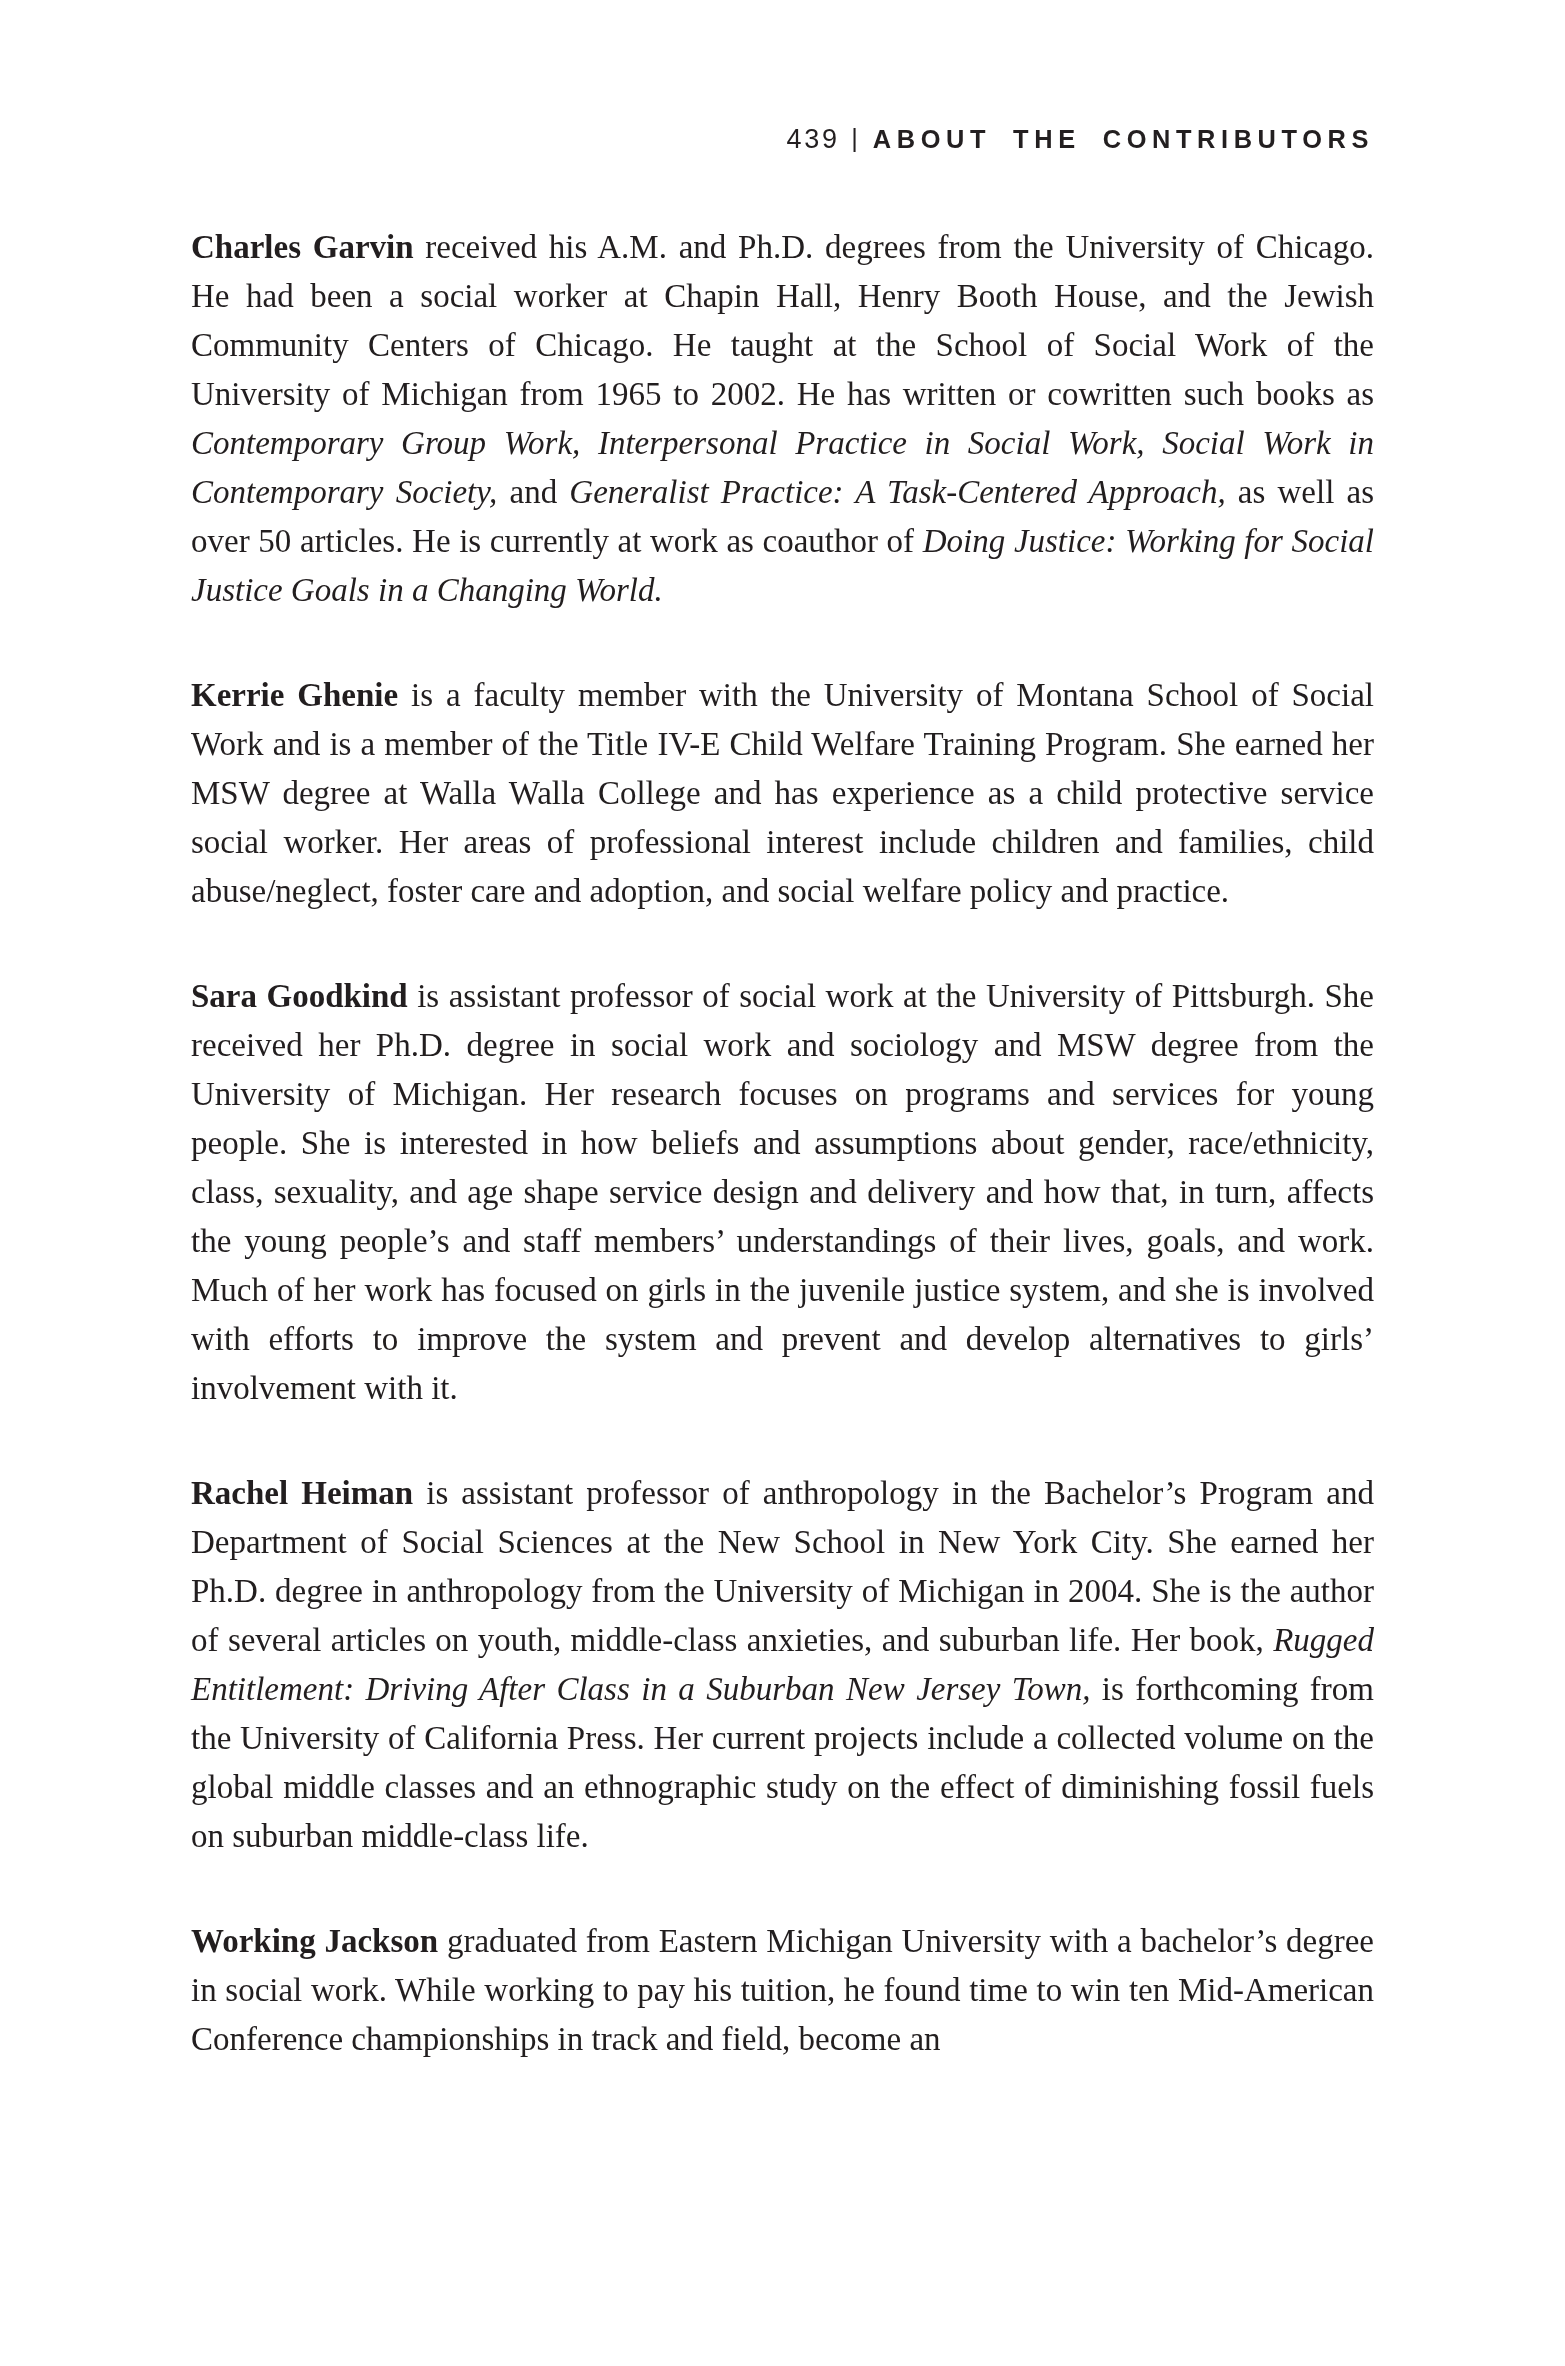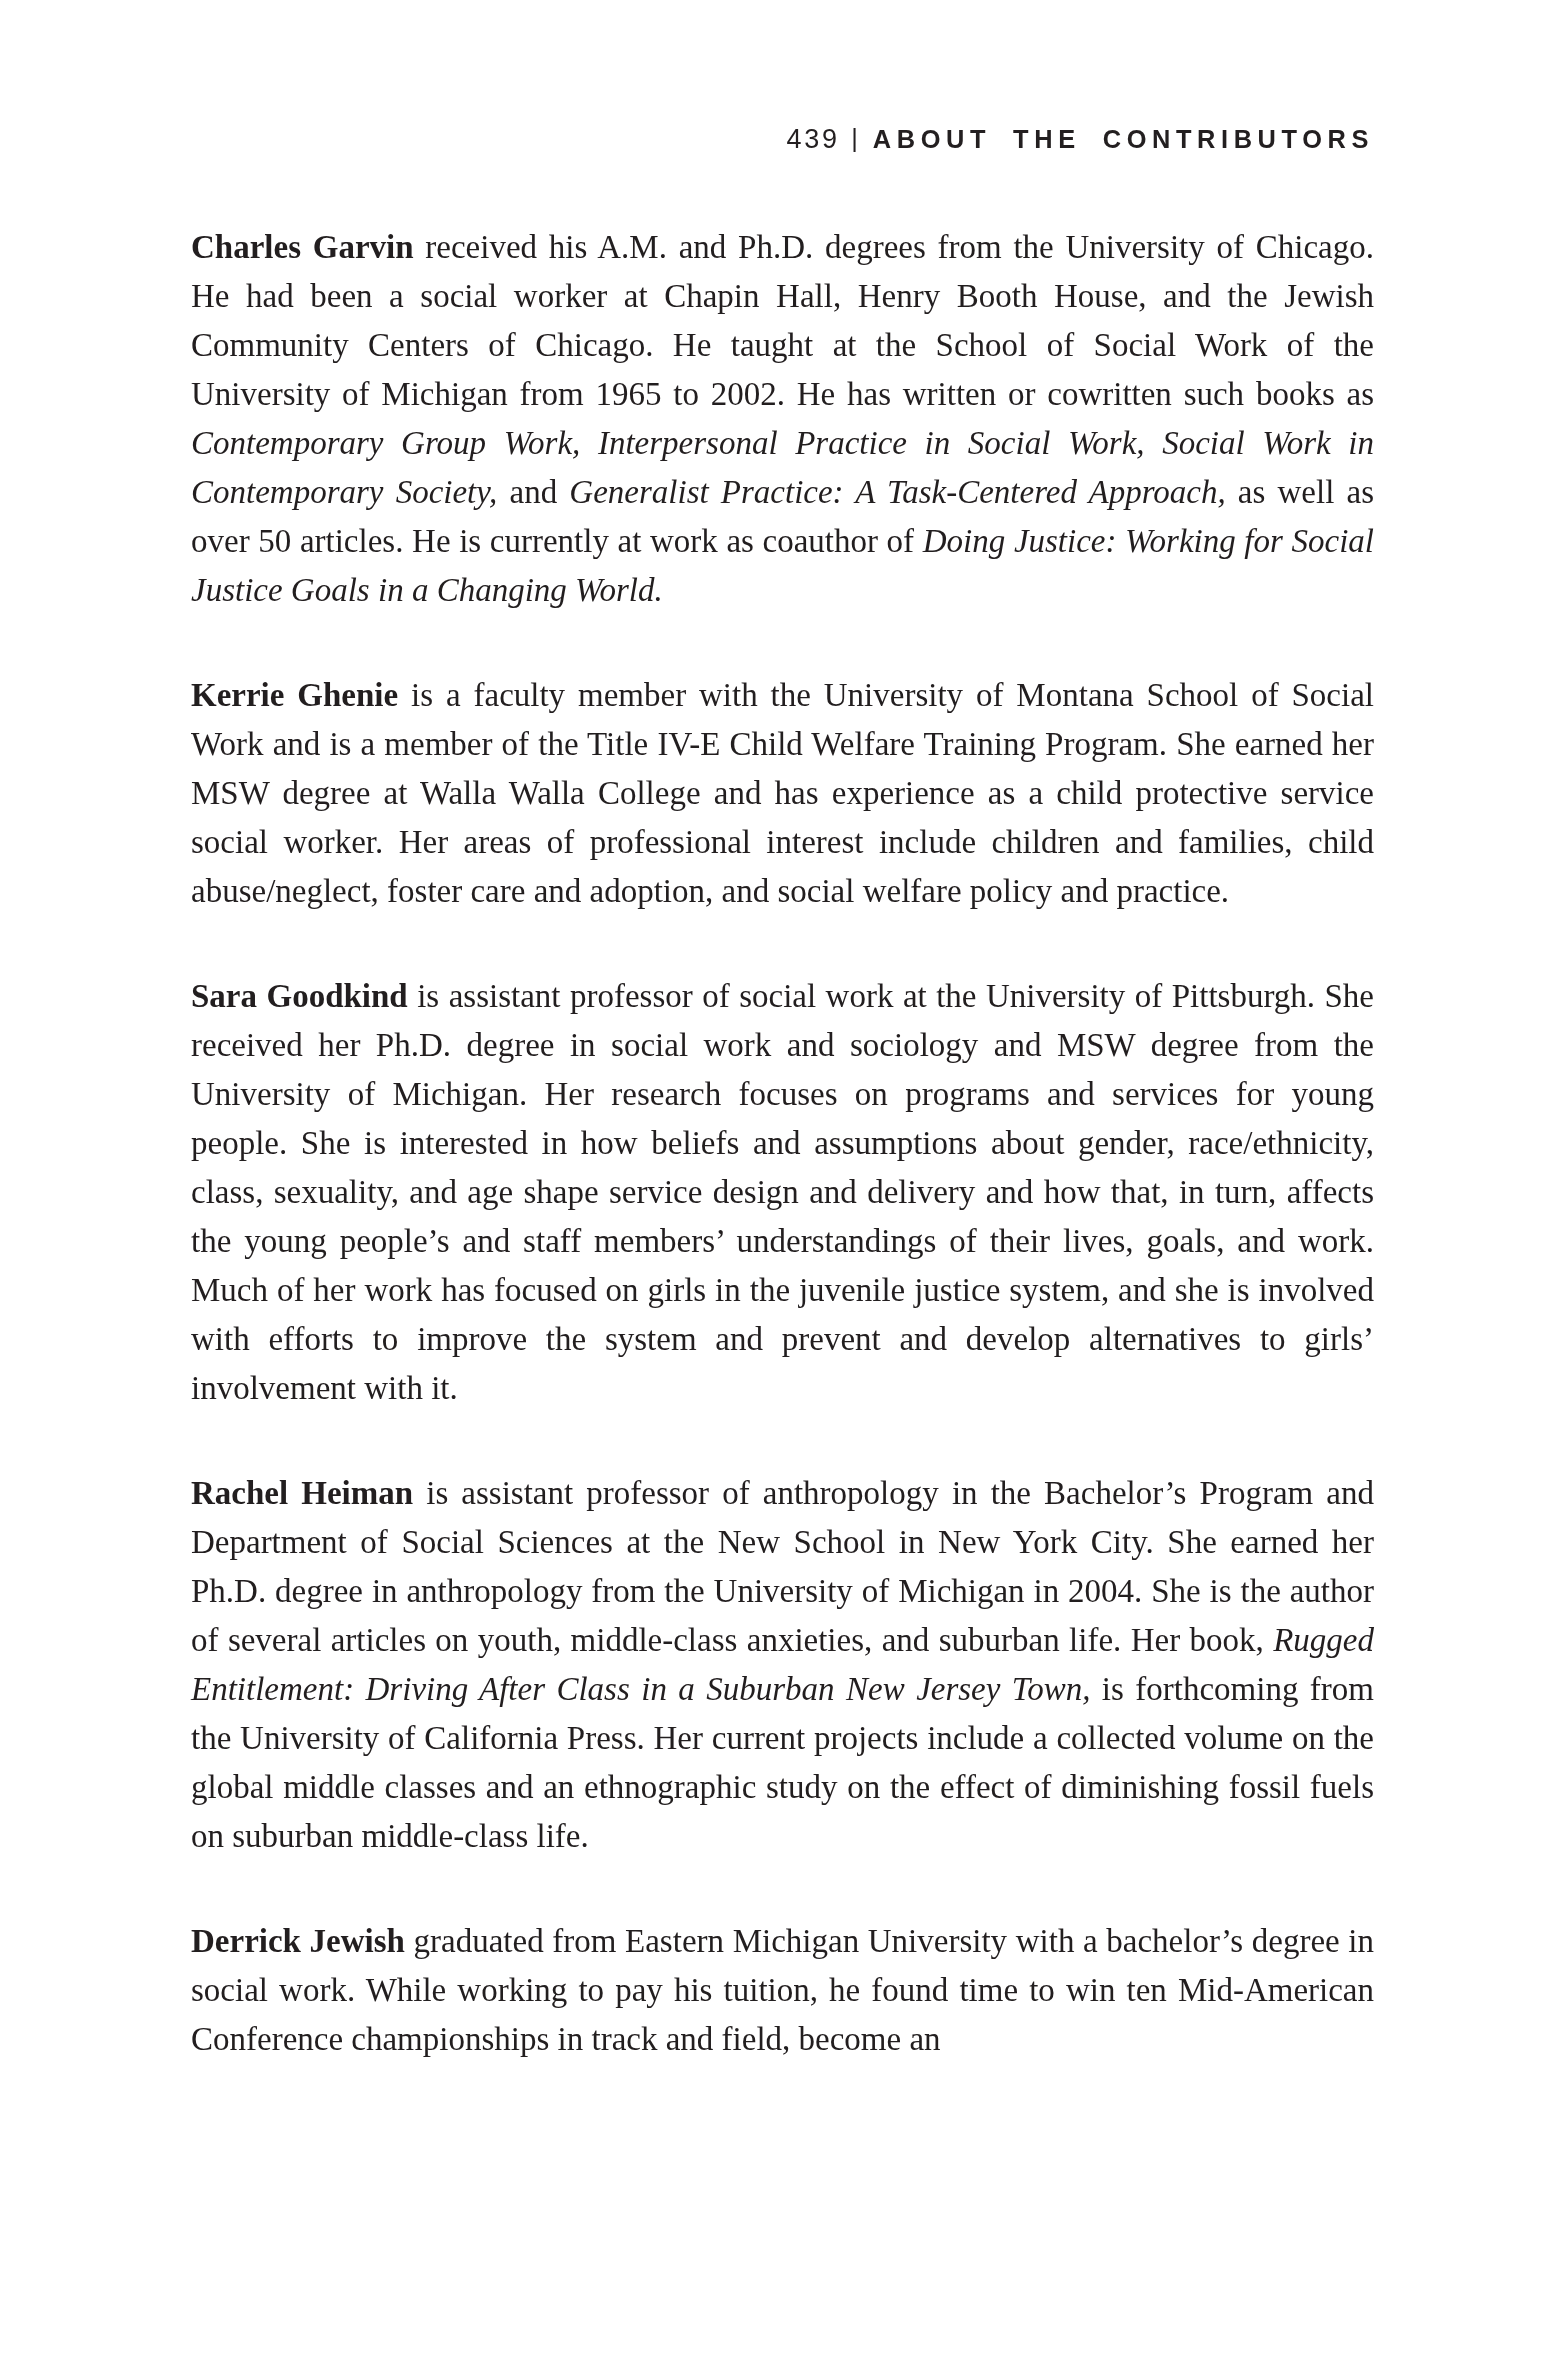--- a/index.html
+++ b/index.html
@@ -71,17 +71,17 @@
   <div class="running-head">
     <span class="pagenum">439</span><span class="sep">|</span><span class="head-title">ABOUT THE CONTRIBUTORS</span>
   </div>
 
   <div class="content">
 
   <p class="para"><span class="bold">Charles Garvin</span><span class="normal"> received his A.M. and Ph.D. degrees from the University of Chicago. He had been a social worker at Chapin Hall, Henry Booth House, and the Jewish Community Centers of Chicago. He taught at the School of Social Work of the University of Michigan from 1965 to 2002. He has written or cowritten such books as </span><span class="italic">Contemporary Group Work, Interpersonal Practice in Social Work, Social Work in Contemporary Society,</span><span class="normal"> and </span><span class="italic">Generalist Practice: A Task-Centered Approach,</span><span class="normal"> as well as over 50 articles. He is currently at work as coauthor of </span><span class="italic">Doing Justice: Working for Social Justice Goals in a Changing World.</span></p>
       <p class="para"><span class="bold">Kerrie Ghenie</span><span class="normal"> is a faculty member with the University of Montana School of Social Work and is a member of the Title IV-E Child Welfare Training Program. She earned her MSW degree at Walla Walla College and has experience as a child protective service social worker. Her areas of professional interest include children and families, child abuse/neglect, foster care and adoption, and social welfare policy and practice.</span></p>
       <p class="para"><span class="bold">Sara Goodkind</span><span class="normal"> is assistant professor of social work at the University of Pittsburgh. She received her Ph.D. degree in social work and sociology and MSW degree from the University of Michigan. Her research focuses on programs and services for young people. She is interested in how beliefs and assumptions about gender, race/ethnicity, class, sexuality, and age shape service design and delivery and how that, in turn, affects the young people’s and staff members’ understandings of their lives, goals, and work. Much of her work has focused on girls in the juvenile justice system, and she is involved with efforts to improve the system and prevent and develop alternatives to girls’ involvement with it.</span></p>
       <p class="para"><span class="bold">Rachel Heiman</span><span class="normal"> is assistant professor of anthropology in the Bachelor’s Program and Department of Social Sciences at the New School in New York City. She earned her Ph.D. degree in anthropology from the University of Michigan in 2004. She is the author of several articles on youth, middle-class anxieties, and suburban life. Her book, </span><span class="italic">Rugged Entitlement: Driving After Class in a Suburban New Jersey Town,</span><span class="normal"> is forthcoming from the University of California Press. Her current projects include a collected volume on the global middle classes and an ethnographic study on the effect of diminishing fossil fuels on suburban middle-class life.</span></p>
-      <p class="para"><span class="bold">Derrick Jewish</span><span class="normal"> graduated from Eastern Michigan University with a bachelor’s degree in social work. While working to pay his tuition, he found time to win ten Mid-American Conference championships in track and field, become an</span></p>
+      <p class="para"><span class="bold">Working Jackson</span><span class="normal"> graduated from Eastern Michigan University with a bachelor’s degree in social work. While working to pay his tuition, he found time to win ten Mid-American Conference championships in track and field, become an</span></p>
     </div>
 
 </div>
 
 
 </body></html>

